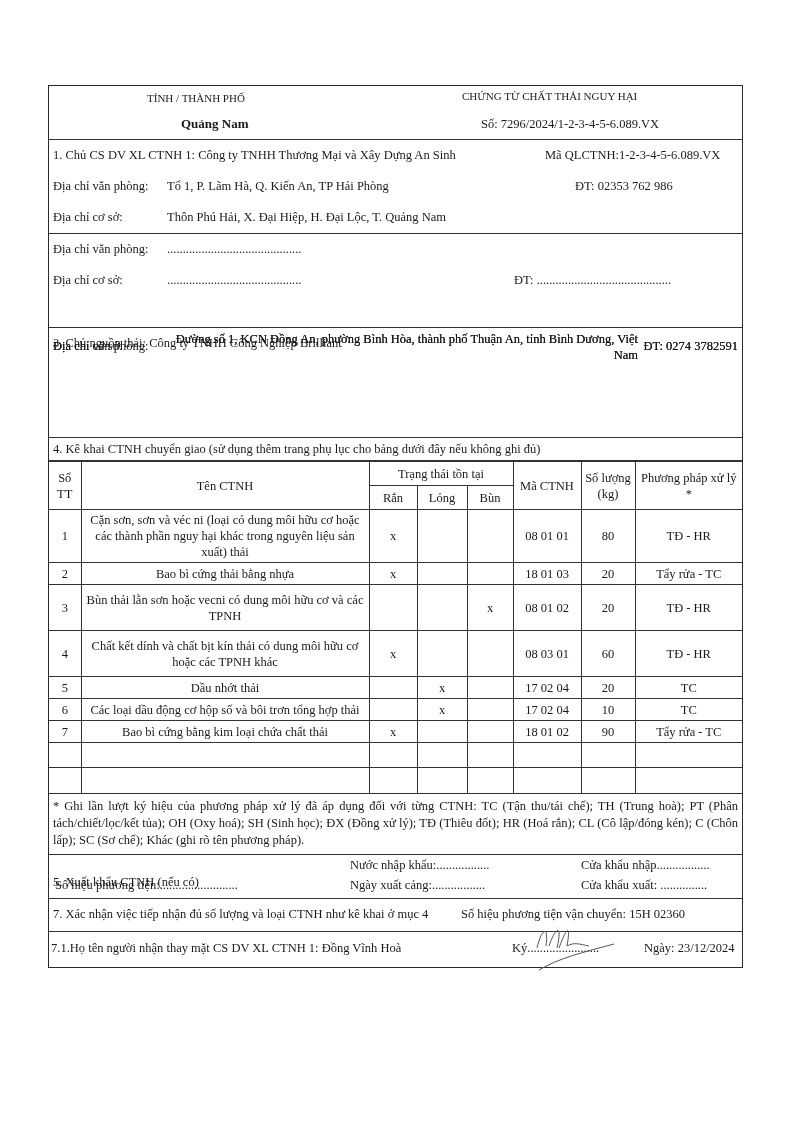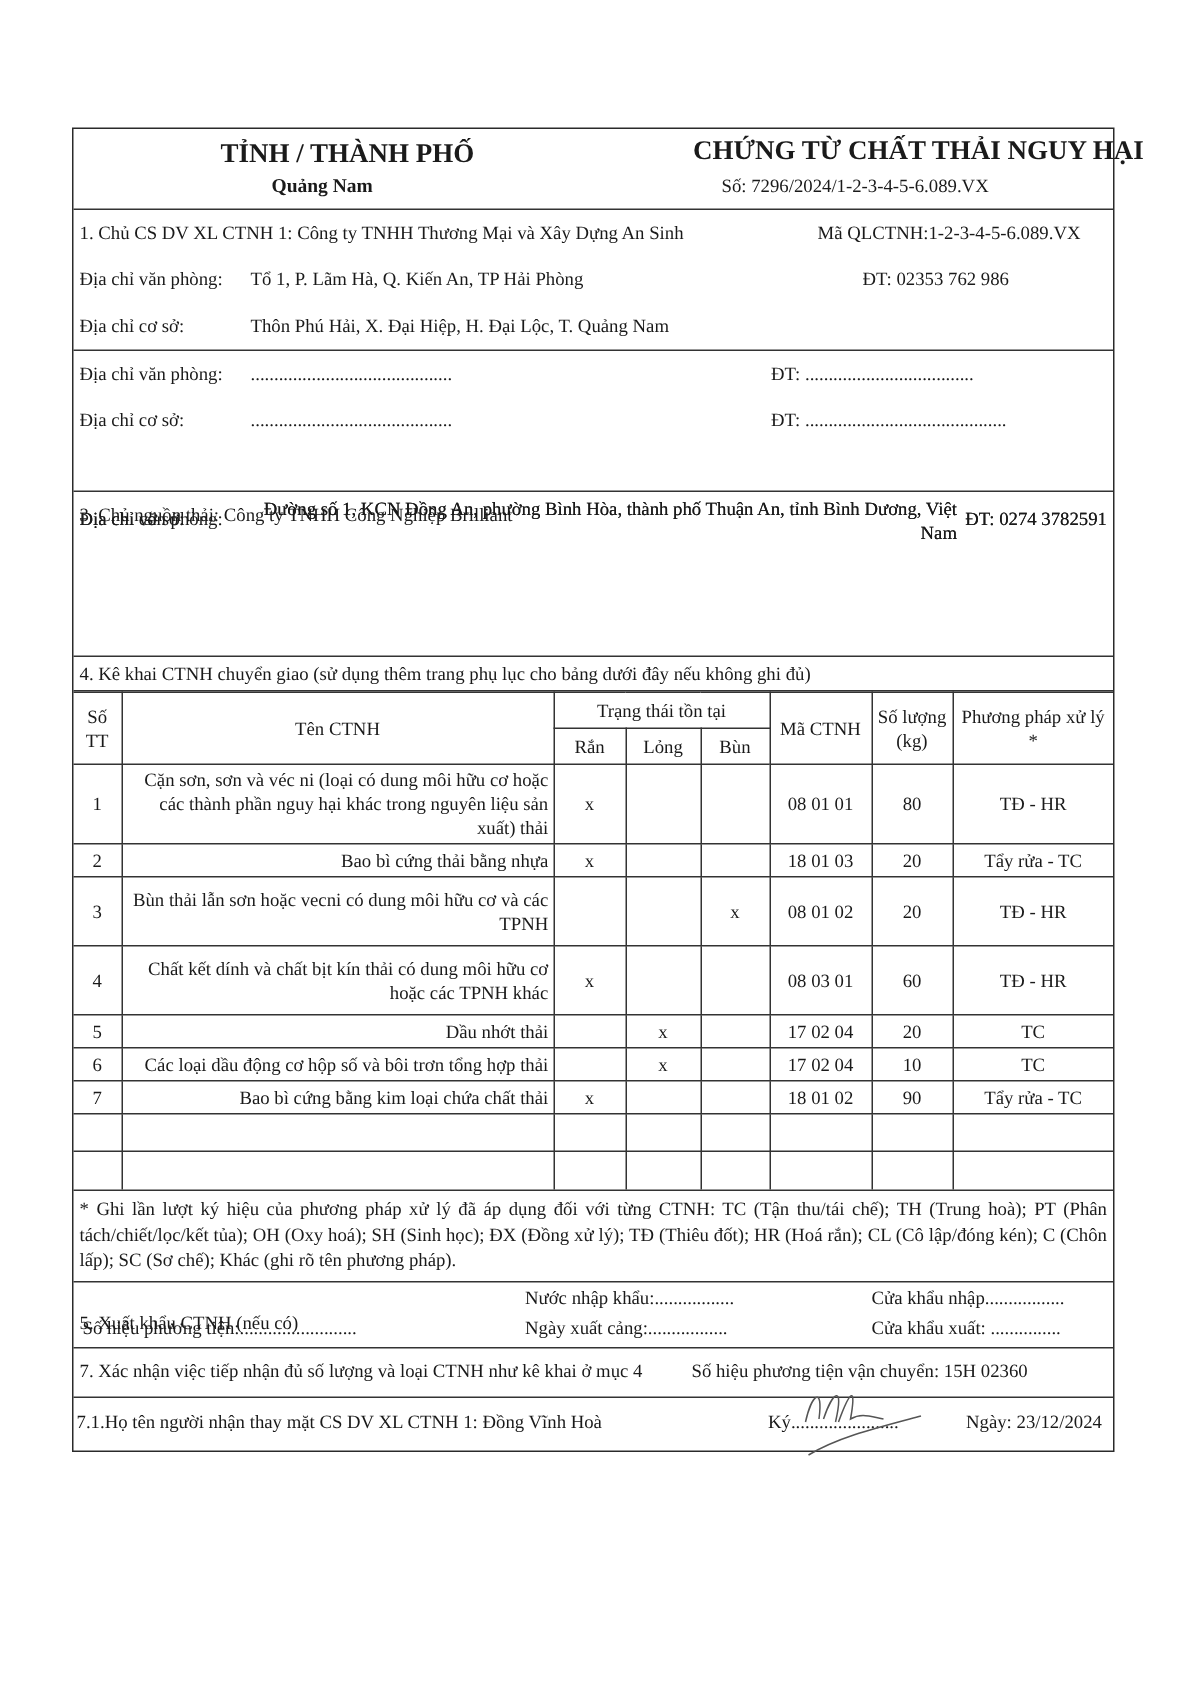--- a/index.html
+++ b/index.html
@@ -3,29 +3,29 @@
 <meta charset="utf-8">
 <style>
   html, body { margin:0; padding:0; background:#ffffff; }
   body { width:794px; height:1123px; position:relative; font-family:"Liberation Serif", "DejaVu Serif", serif; color:#1a1a1a; font-size:12.5px; overflow:hidden; }
   .page { position:absolute; left:48px; top:85px; width:695px; border:1.5px solid #2a2a2a; box-sizing:border-box; }
   .sec { border-bottom:1.5px solid #333; position:relative; box-sizing:border-box; }
   .sec:last-child { border-bottom:none; }
   .row { position:relative; height:31px; line-height:31px; white-space:nowrap; }
   .abs { position:absolute; white-space:nowrap; }
   .hdr { height:54px; }
-  .hdr .t { font-weight:bold; font-size:18px; }
+  .hdr .t { font-weight:normal; font-size:11px; }
   .hdr .s { font-weight:bold; font-size:13px; }
   .two { height:38px; }
   .two .lbl { position:absolute; left:4px; top:11px; }
   .two .val { position:absolute; left:119px; top:3px; line-height:16px; white-space:normal; width:470px;text-align:right; }
   .two .ph { position:absolute; right:4px; top:11px; }
   table.ct { border-collapse:collapse; width:100%; table-layout:fixed; }
   table.ct td, table.ct th { border:1px solid #333; padding:1px 3px; font-weight:normal; text-align:center; vertical-align:middle; line-height:16px; }
-  table.ct td.name { text-align:right; }
+  table.ct td.name { text-align:center; }
   table.ct tr > :first-child { border-left:none; }
   table.ct tr > :last-child { border-right:none; }
   table.ct tr:last-child td { border-bottom:none; }
   .note { padding:4px 4px 5px 4px; line-height:17px; text-align:justify; font-size:12.5px; }
   .sig { position:absolute; left:470px; top:-14px; width:110px; height:60px; pointer-events:none; }
 </style>
 </head>
 <body>
 
 <div class="page">
@@ -50,21 +50,20 @@
     <div class="row">
       <span class="abs" style="left:4px;">Địa chỉ cơ sở:</span>
       <span class="abs" style="left:118px;">Thôn Phú Hải, X. Đại Hiệp, H. Đại Lộc, T. Quảng Nam</span>
     </div>
   </div>
 
   <div class="sec" style="height:94px;">
     <div class="row">
       <span class="abs" style="left:4px;">Địa chỉ văn phòng:</span>
       <span class="abs" style="left:118px;">...........................................</span>
-      <span class="abs" style="left:465px;">ĐT: ....................................</span>
     </div>
     <div class="row">
       <span class="abs" style="left:4px;">Địa chỉ cơ sở:</span>
       <span class="abs" style="left:118px;">...........................................</span>
       <span class="abs" style="left:465px;">ĐT: ...........................................</span>
     </div>
   </div>
 
   <div class="sec" style="height:110px;">
     <div class="row" style="height:30px;">

